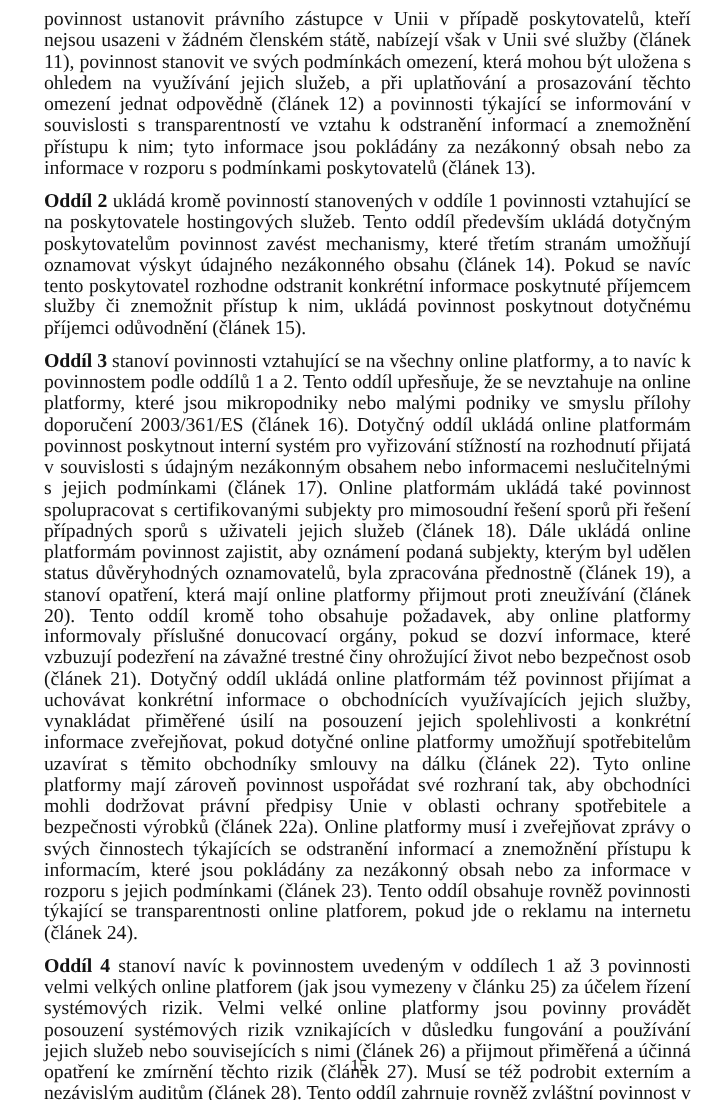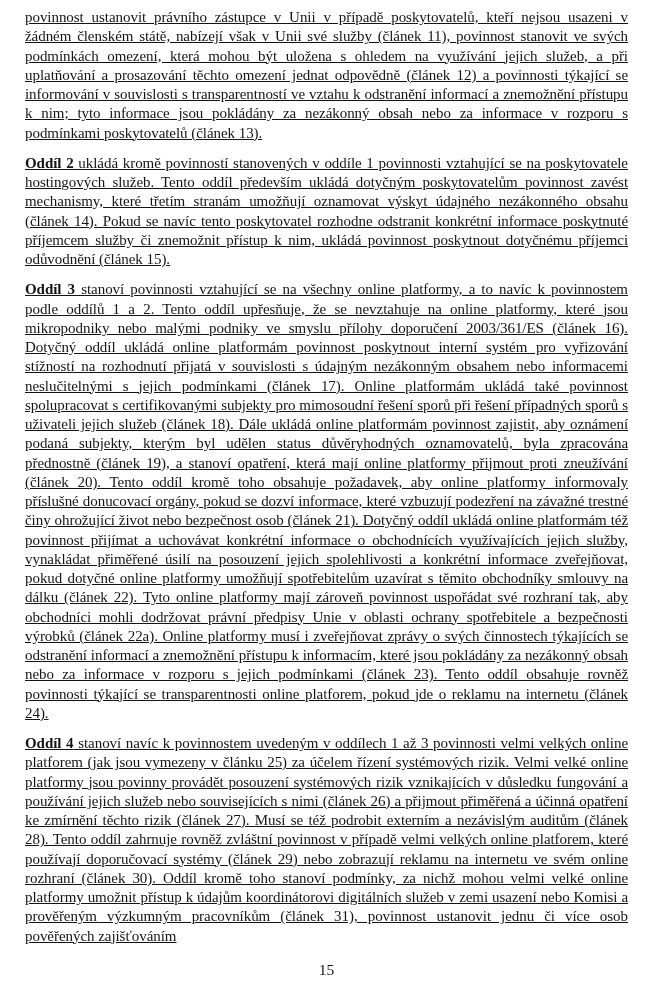--- a/index.html
+++ b/index.html
@@ -15,28 +15,27 @@
       font-family: "Liberation Serif", "DejaVu Serif", serif;
       color: #141414;
     }
     .page {
       position: absolute;
       left: 24px;
       top: 8px;
       width: 604px;
     }
     .para {
-      margin: 0 0 11px 1px;
-      font-size: 15px;
+      margin: 0 0 11px 16px;
+      font-size: 18px;
       line-height: 19.25px;
       text-align: justify;
       text-justify: inter-word;
       hyphens: none;
       letter-spacing: -0.05px;
-      text-decoration: underline;
     }
     .para b {
       font-weight: bold;
     }
     .page-number {
       position: absolute;
       left: 0;
       width: 653px;
       top: 960px;
       text-align: center;

